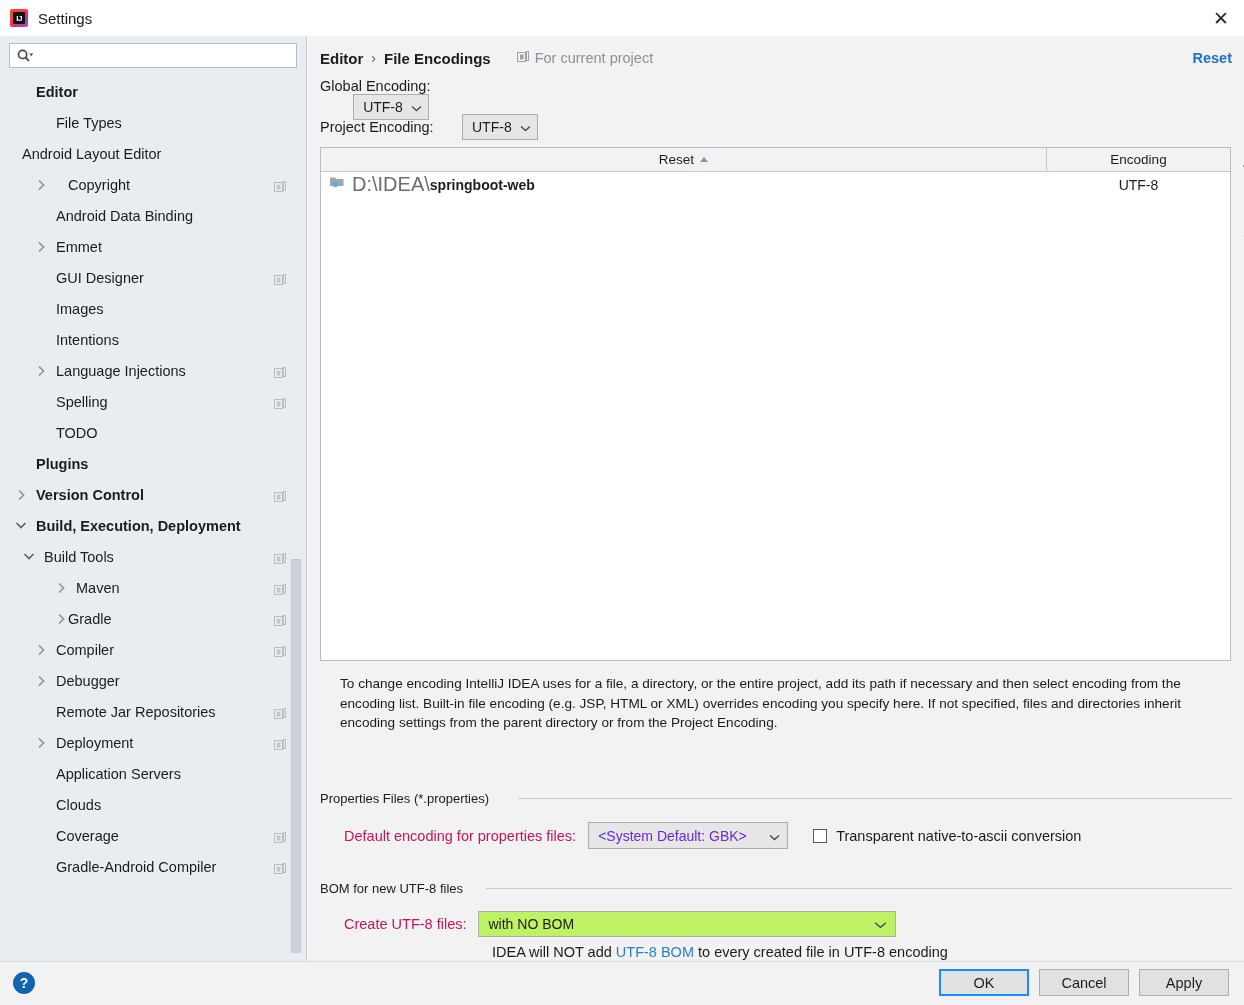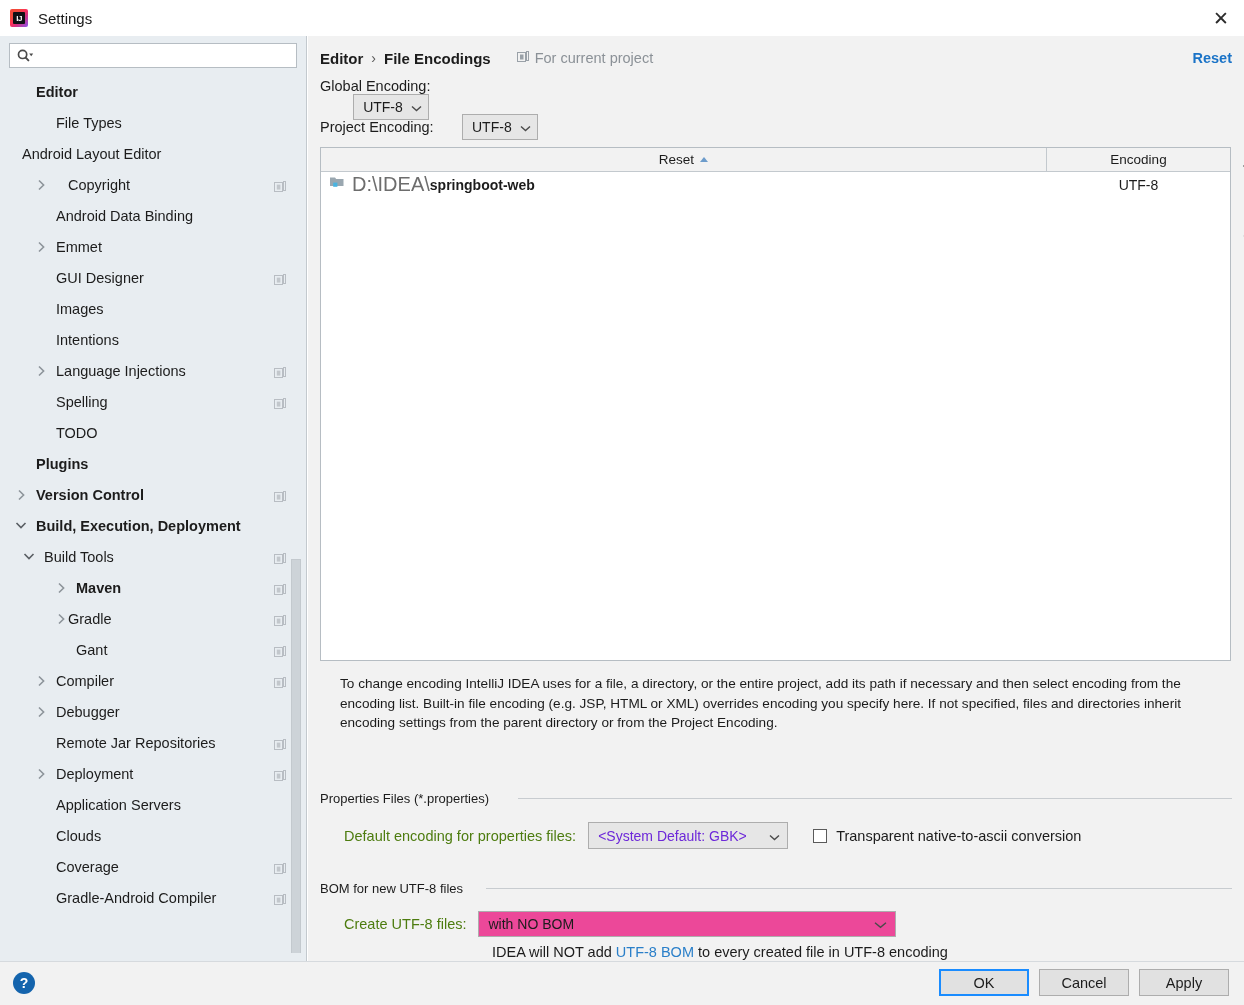--- a/index.html
+++ b/index.html
@@ -176,37 +176,37 @@
   
   .group-title {
     position: absolute; font-size: 13px; color: #1c1c1c; background: #f2f2f2;
     padding-right: 7px; z-index: 2;
   }
   .group-line {
     position: absolute; height: 1px; background: #c8ccd0;
   }
 
   .props-row { position: absolute; left: 36px; top: 786px; display: flex; align-items: center; }
-  .props-label { font-size: 14.5px; color: #4d7c0f; margin-right: 12px; }
+  .props-label { font-size: 14.5px; color: #be185d; margin-right: 12px; }
   .combo-md {
     height: 27px; width: 200px; background: #e6e6e6; border: 1px solid #adadad;
     display: flex; align-items: center; justify-content: space-between;
     padding: 0 7px 0 9px; cursor: pointer;
   }
   .combo-md .cv { font-size: 14px; color: #6d28d9; }
   .chk-wrap { display: flex; align-items: center; margin-left: 25px; cursor: pointer; }
   .chk-box {
     width: 14px; height: 14px; border: 1px solid #5a5a5a; background: #fff;
     margin-right: 9px; flex: 0 0 14px;
   }
   .chk-label { font-size: 14.5px; color: #1c1c1c; }
 
   .bom-row { position: absolute; left: 36px; top: 875px; display: flex; align-items: center; }
   .combo-lg {
-    height: 26px; width: 418px; background: #ec4899; border: 1px solid #adadad;
+    height: 26px; width: 418px; background: #bef264; border: 1px solid #adadad;
     display: flex; align-items: center; justify-content: space-between;
     padding: 0 8px 0 9px; cursor: pointer;
   }
   .combo-lg .cv { font-size: 14px; color: #1c1c1c; }
   .bom-hint {
     position: absolute; left: 184px; top: 908px;
     font-size: 14.5px; color: #1c1c1c;
   }
   .bom-hint .blue { color: #2a7fc9; }
 
@@ -375,43 +375,34 @@
             <rect x="2.8" y="3.6" width="3.6" height="5" fill="#b6bbc0"></rect>
             <rect x="9.5" y="0.5" width="2" height="9" fill="none" stroke="#a8aeb4" stroke-width="1"></rect>
           </svg></span>
       </div>
       <div class="tree-row" style="padding-left: 54px;">
         <span class="twisty">
           <svg width="9" height="12" viewBox="0 0 9 12">
             <polyline points="2,1.5 6.6,6 2,10.5" fill="none" stroke="#8d949a" stroke-width="1.6"></polyline>
           </svg>
         </span>
-        <span class="lbl" style="margin-left: 8px; font-weight: bold;">Maven</span>
+        <span class="lbl" style="margin-left: 8px;">Maven</span>
         <span class="copy-ind"><svg width="12" height="12" viewBox="0 0 12 12">
             <rect x="0.5" y="1.5" width="8" height="9" fill="none" stroke="#a8aeb4" stroke-width="1"></rect>
             <rect x="2.8" y="3.6" width="3.6" height="5" fill="#b6bbc0"></rect>
             <rect x="9.5" y="0.5" width="2" height="9" fill="none" stroke="#a8aeb4" stroke-width="1"></rect>
           </svg></span>
       </div>
       <div class="tree-row" style="padding-left: 54px;">
         <span class="twisty">
           <svg width="9" height="12" viewBox="0 0 9 12">
             <polyline points="2,1.5 6.6,6 2,10.5" fill="none" stroke="#8d949a" stroke-width="1.6"></polyline>
           </svg>
         </span>
         <span class="lbl" style="margin-left: 0;">Gradle</span>
-        <span class="copy-ind"><svg width="12" height="12" viewBox="0 0 12 12">
-            <rect x="0.5" y="1.5" width="8" height="9" fill="none" stroke="#a8aeb4" stroke-width="1"></rect>
-            <rect x="2.8" y="3.6" width="3.6" height="5" fill="#b6bbc0"></rect>
-            <rect x="9.5" y="0.5" width="2" height="9" fill="none" stroke="#a8aeb4" stroke-width="1"></rect>
-          </svg></span>
-      </div>
-      <div class="tree-row" style="padding-left: 54px;">
-        <span class="twisty"></span>
-        <span class="lbl" style="margin-left: 8px;">Gant</span>
         <span class="copy-ind"><svg width="12" height="12" viewBox="0 0 12 12">
             <rect x="0.5" y="1.5" width="8" height="9" fill="none" stroke="#a8aeb4" stroke-width="1"></rect>
             <rect x="2.8" y="3.6" width="3.6" height="5" fill="#b6bbc0"></rect>
             <rect x="9.5" y="0.5" width="2" height="9" fill="none" stroke="#a8aeb4" stroke-width="1"></rect>
           </svg></span>
       </div>
       <div class="tree-row" style="padding-left: 34px;">
         <span class="twisty">
           <svg width="9" height="12" viewBox="0 0 9 12">
             <polyline points="2,1.5 6.6,6 2,10.5" fill="none" stroke="#8d949a" stroke-width="1.6"></polyline>

